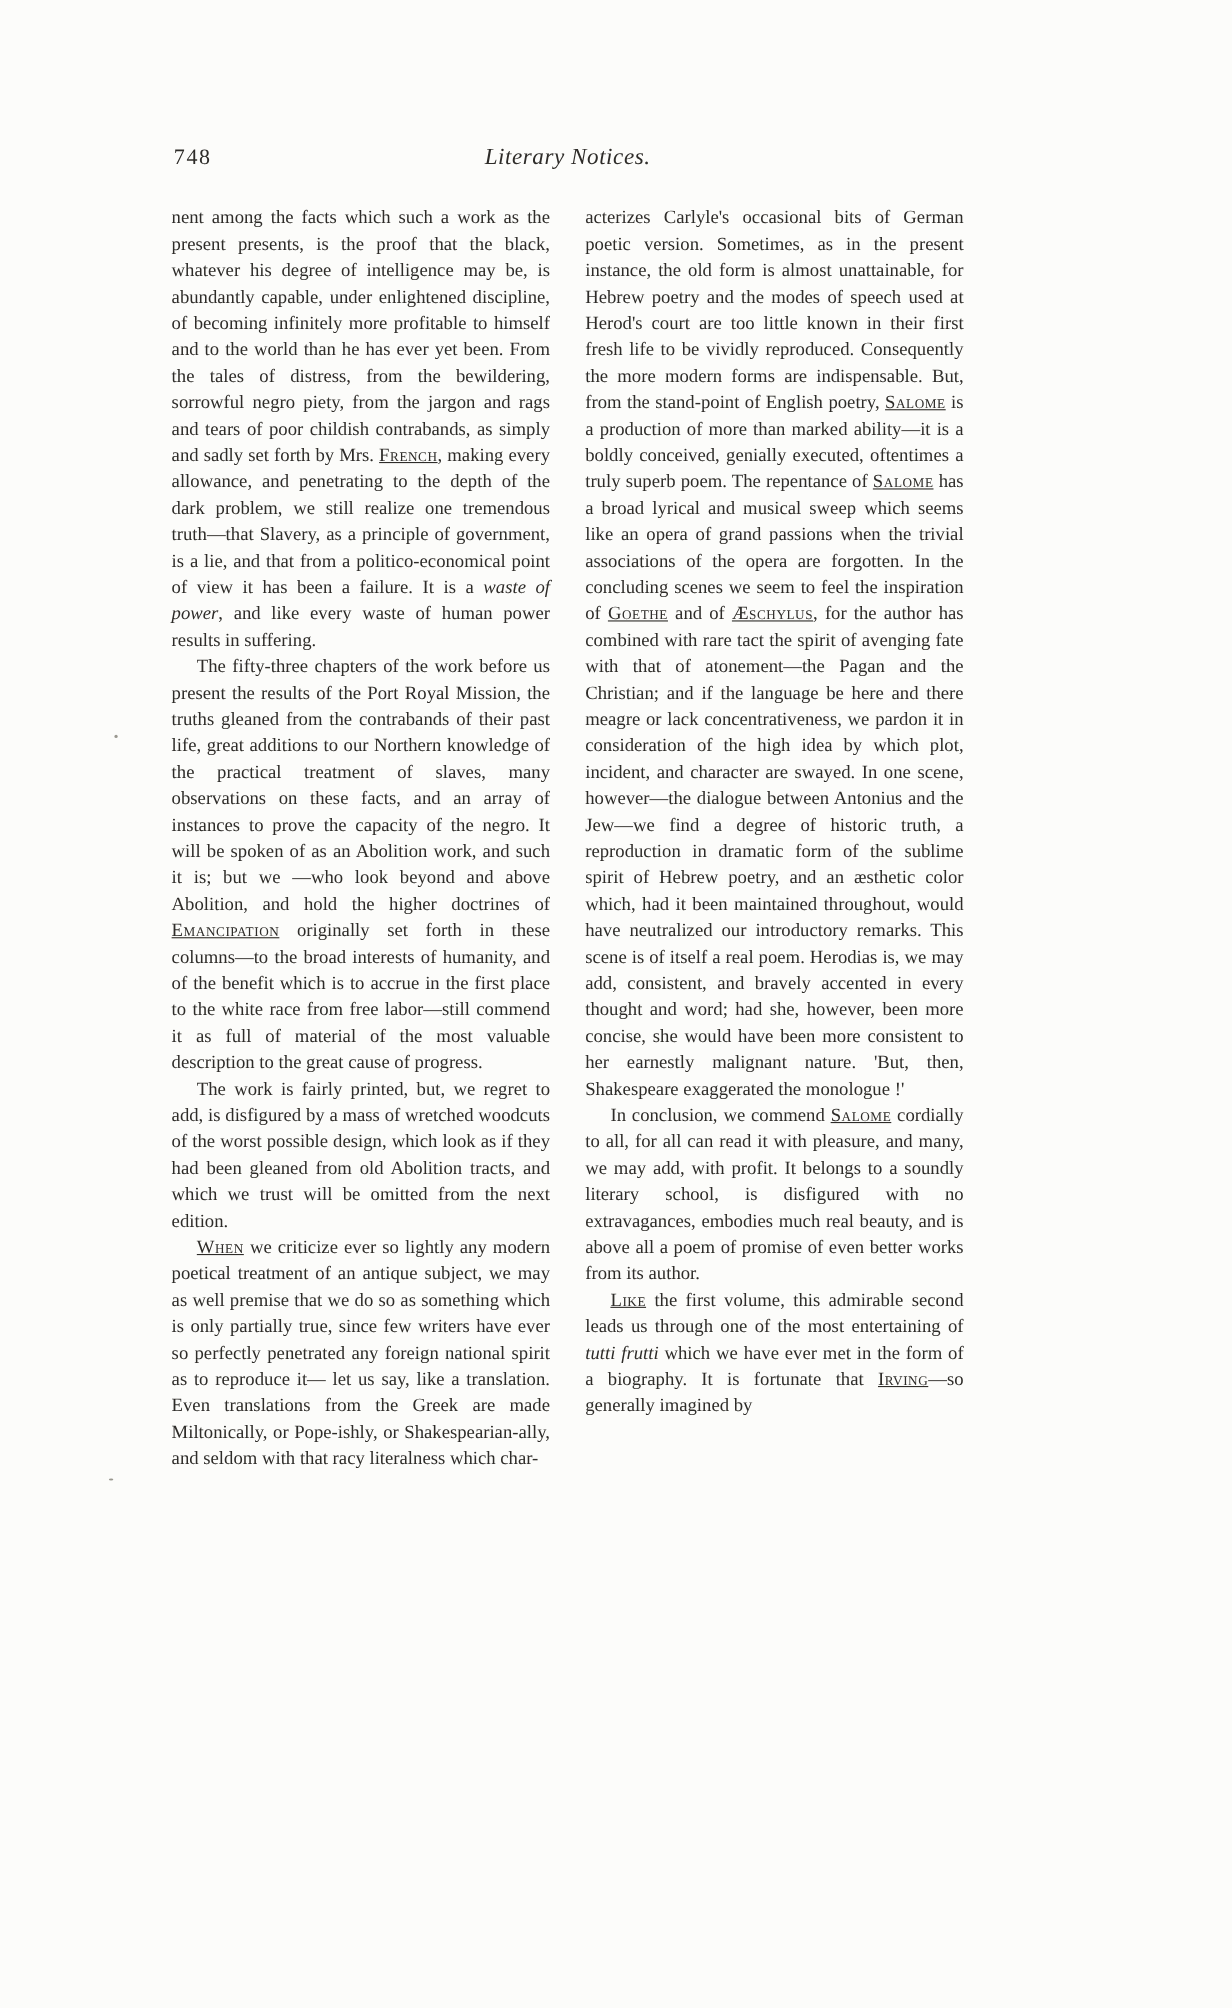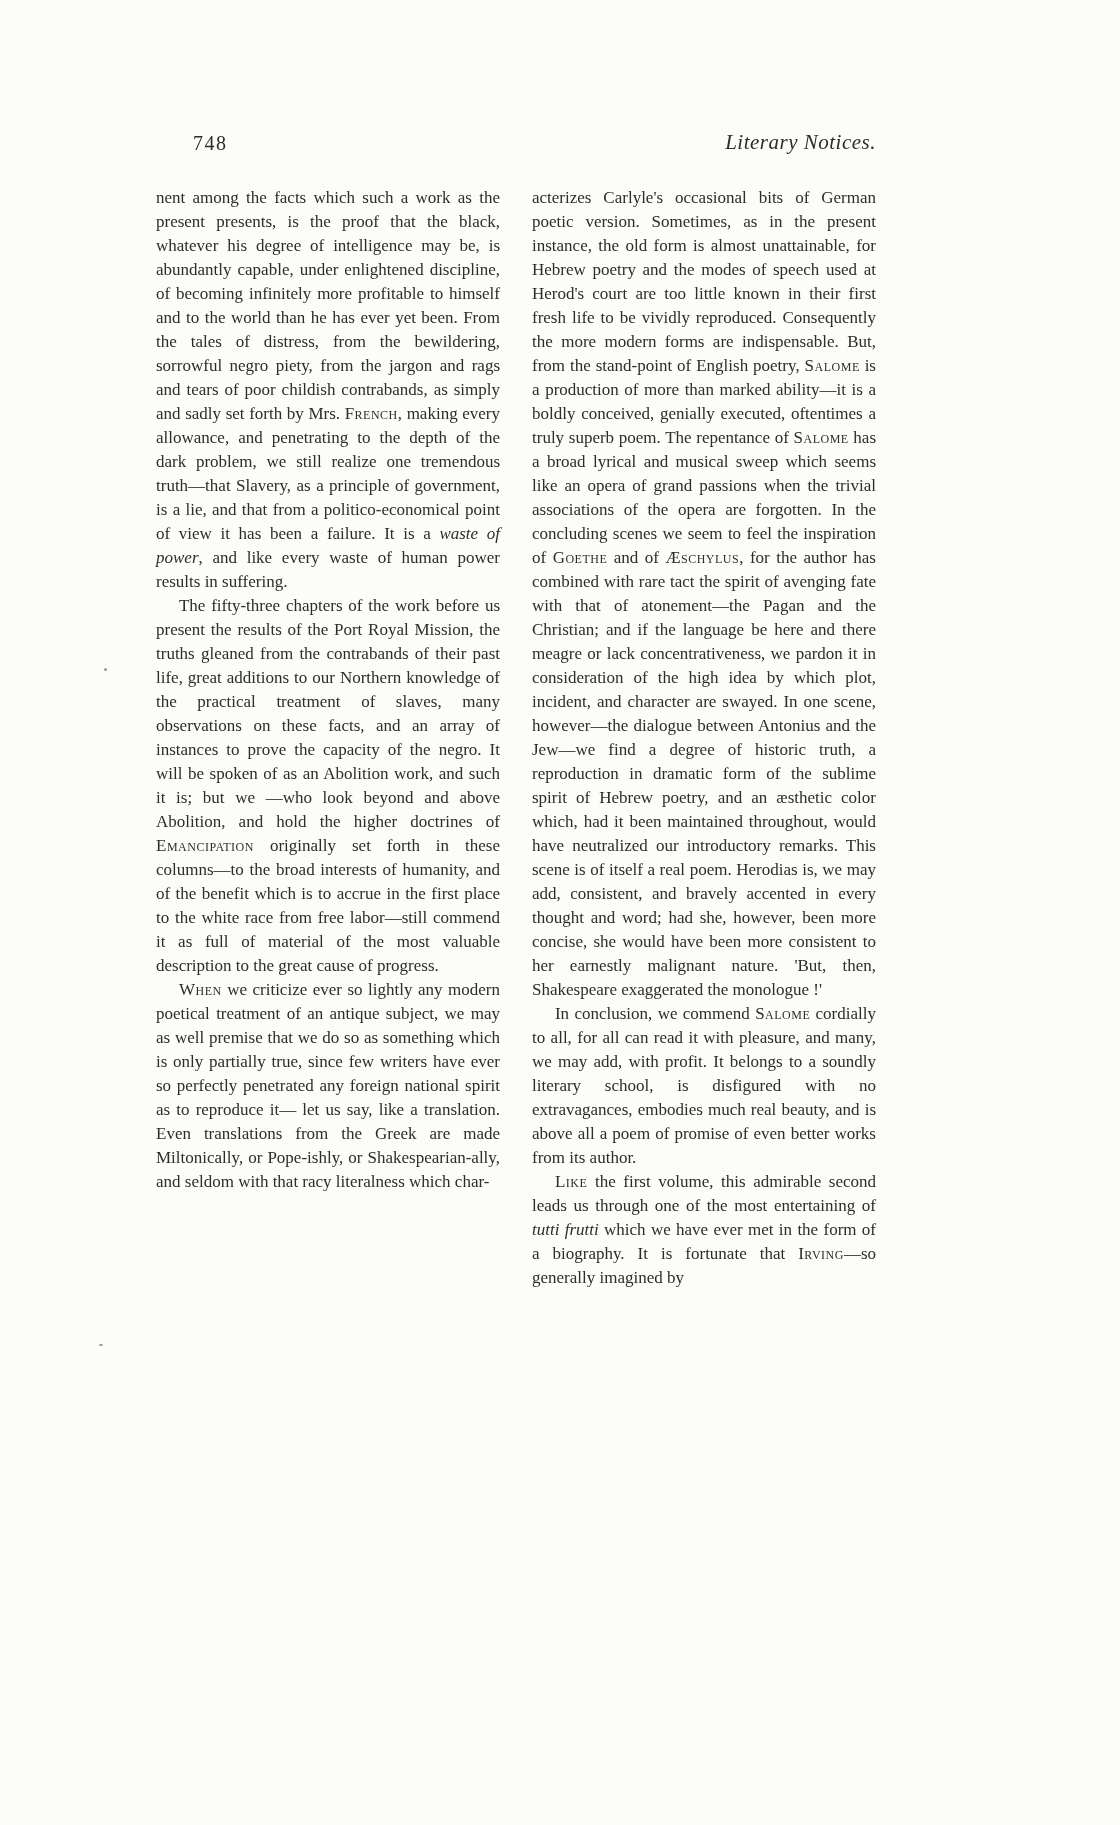--- a/index.html
+++ b/index.html
@@ -19,35 +19,34 @@
   .content {
     position: absolute;
     left: 156px;
     top: 130px;
     width: 720px;
   }
   .header {
     position: relative;
     height: 42px;
     margin-bottom: 14px;
-    margin-left: 35px;
   }
   .page-number {
     position: absolute;
     left: 2px;
     top: 2px;
     font-size: 20px;
     letter-spacing: 1.5px;
   }
   .page-title {
     position: absolute;
     left: 0;
     right: 0;
     top: 0;
-    text-align: right;
+    text-align: center;
     font-style: italic;
     font-size: 21px;
     letter-spacing: 0.5px;
   }
   .columns {
     display: flex;
     gap: 32px;
   }
   .col {
     width: 352px;
@@ -64,20 +63,21 @@
   }
   .col p.citation {
     margin: 22px 0 16px 0;
     padding-left: 1.6em;
     text-indent: -1.6em;
     text-align: left;
   }
   .sc {
     font-variant: small-caps;
     letter-spacing: 0.5px;
+    text-decoration: underline;
   }
   .speck {
     position: absolute;
     background: #9a9890;
     border-radius: 50%;
   }
   .speck-1 { left: 104px; top: 668px; width: 3px; height: 3px; }
   .speck-2 { left: 99px;  top: 1344px; width: 4px; height: 2px; }
 </style>
 </head>
@@ -93,20 +93,21 @@
     <div class="header">
       <span class="page-number">748</span>
       <span class="page-title">Literary Notices.</span>
     </div>
 
     <div class="columns">
 
       <div class="col">
         <p class="cont">nent among the facts which such a work as the present presents, is the proof that the black, whatever his degree of intelligence may be, is abundantly capable, under enlightened discipline, of becoming infinitely more profitable to himself and to the world than he has ever yet been. From the tales of distress, from the bewildering, sorrowful negro piety, from the jargon and rags and tears of poor childish contrabands, as simply and sadly set forth by Mrs. <span class="sc">French</span>, making every allowance, and penetrating to the depth of the dark problem, we still realize one tremendous truth—that Slavery, as a principle of government, is a lie, and that from a politico-economical point of view it has been a failure. It is a <i>waste of power</i>, and like every waste of human power results in suffering.</p>
         <p>The fifty-three chapters of the work before us present the results of the Port Royal Mission, the truths gleaned from the contrabands of their past life, great additions to our Northern knowledge of the practical treatment of slaves, many observations on these facts, and an array of instances to prove the capacity of the negro. It will be spoken of as an Abolition work, and such it is; but we —who look beyond and above Abolition, and hold the higher doctrines of <span class="sc">Emancipation</span> originally set forth in these columns—to the broad interests of humanity, and of the benefit which is to accrue in the first place to the white race from free labor—still commend it as full of material of the most valuable description to the great cause of progress.</p>
+        <p>The work is fairly printed, but, we regret to add, is disfigured by a mass of wretched woodcuts of the worst possible design, which look as if they had been gleaned from old Abolition tracts, and which we trust will be omitted from the next edition.</p>
         <p><span class="sc">When</span> we criticize ever so lightly any modern poetical treatment of an antique subject, we may as well premise that we do so as something which is only partially true, since few writers have ever so perfectly penetrated any foreign national spirit as to reproduce it— let us say, like a translation. Even translations from the Greek are made Miltonically, or Pope-ishly, or Shakespearian-ally, and seldom with that racy literalness which char-</p>
       </div>
 
       <div class="col">
         <p class="cont">acterizes Carlyle's occasional bits of German poetic version. Sometimes, as in the present instance, the old form is almost unattainable, for Hebrew poetry and the modes of speech used at Herod's court are too little known in their first fresh life to be vividly reproduced. Consequently the more modern forms are indispensable. But, from the stand-point of English poetry, <span class="sc">Salome</span> is a production of more than marked ability—it is a boldly conceived, genially executed, oftentimes a truly superb poem. The repentance of <span class="sc">Salome</span> has a broad lyrical and musical sweep which seems like an opera of grand passions when the trivial associations of the opera are forgotten. In the concluding scenes we seem to feel the inspiration of <span class="sc">Goethe</span> and of <span class="sc">Æschylus</span>, for the author has combined with rare tact the spirit of avenging fate with that of atonement—the Pagan and the Christian; and if the language be here and there meagre or lack concentrativeness, we pardon it in consideration of the high idea by which plot, incident, and character are swayed. In one scene, however—the dialogue between Antonius and the Jew—we find a degree of historic truth, a reproduction in dramatic form of the sublime spirit of Hebrew poetry, and an æsthetic color which, had it been maintained throughout, would have neutralized our introductory remarks. This scene is of itself a real poem. Herodias is, we may add, consistent, and bravely accented in every thought and word; had she, however, been more concise, she would have been more consistent to her earnestly malignant nature. 'But, then, Shakespeare exaggerated the monologue !'</p>
         <p>In conclusion, we commend <span class="sc">Salome</span> cordially to all, for all can read it with pleasure, and many, we may add, with profit. It belongs to a soundly literary school, is disfigured with no extravagances, embodies much real beauty, and is above all a poem of promise of even better works from its author.</p>
         <p><span class="sc">Like</span> the first volume, this admirable second leads us through one of the most entertaining of <i>tutti frutti</i> which we have ever met in the form of a biography. It is fortunate that <span class="sc">Irving</span>—so generally imagined by</p>
       </div>
 
     </div>

